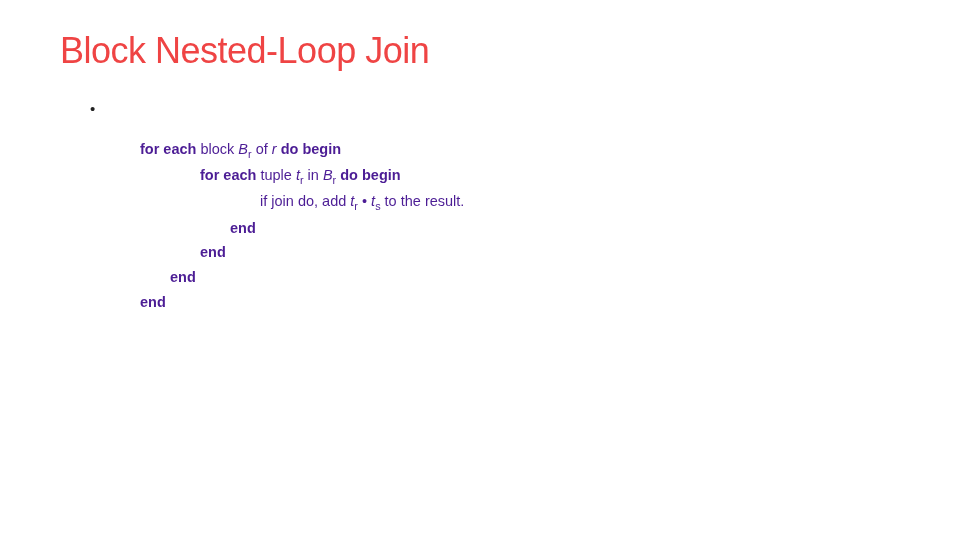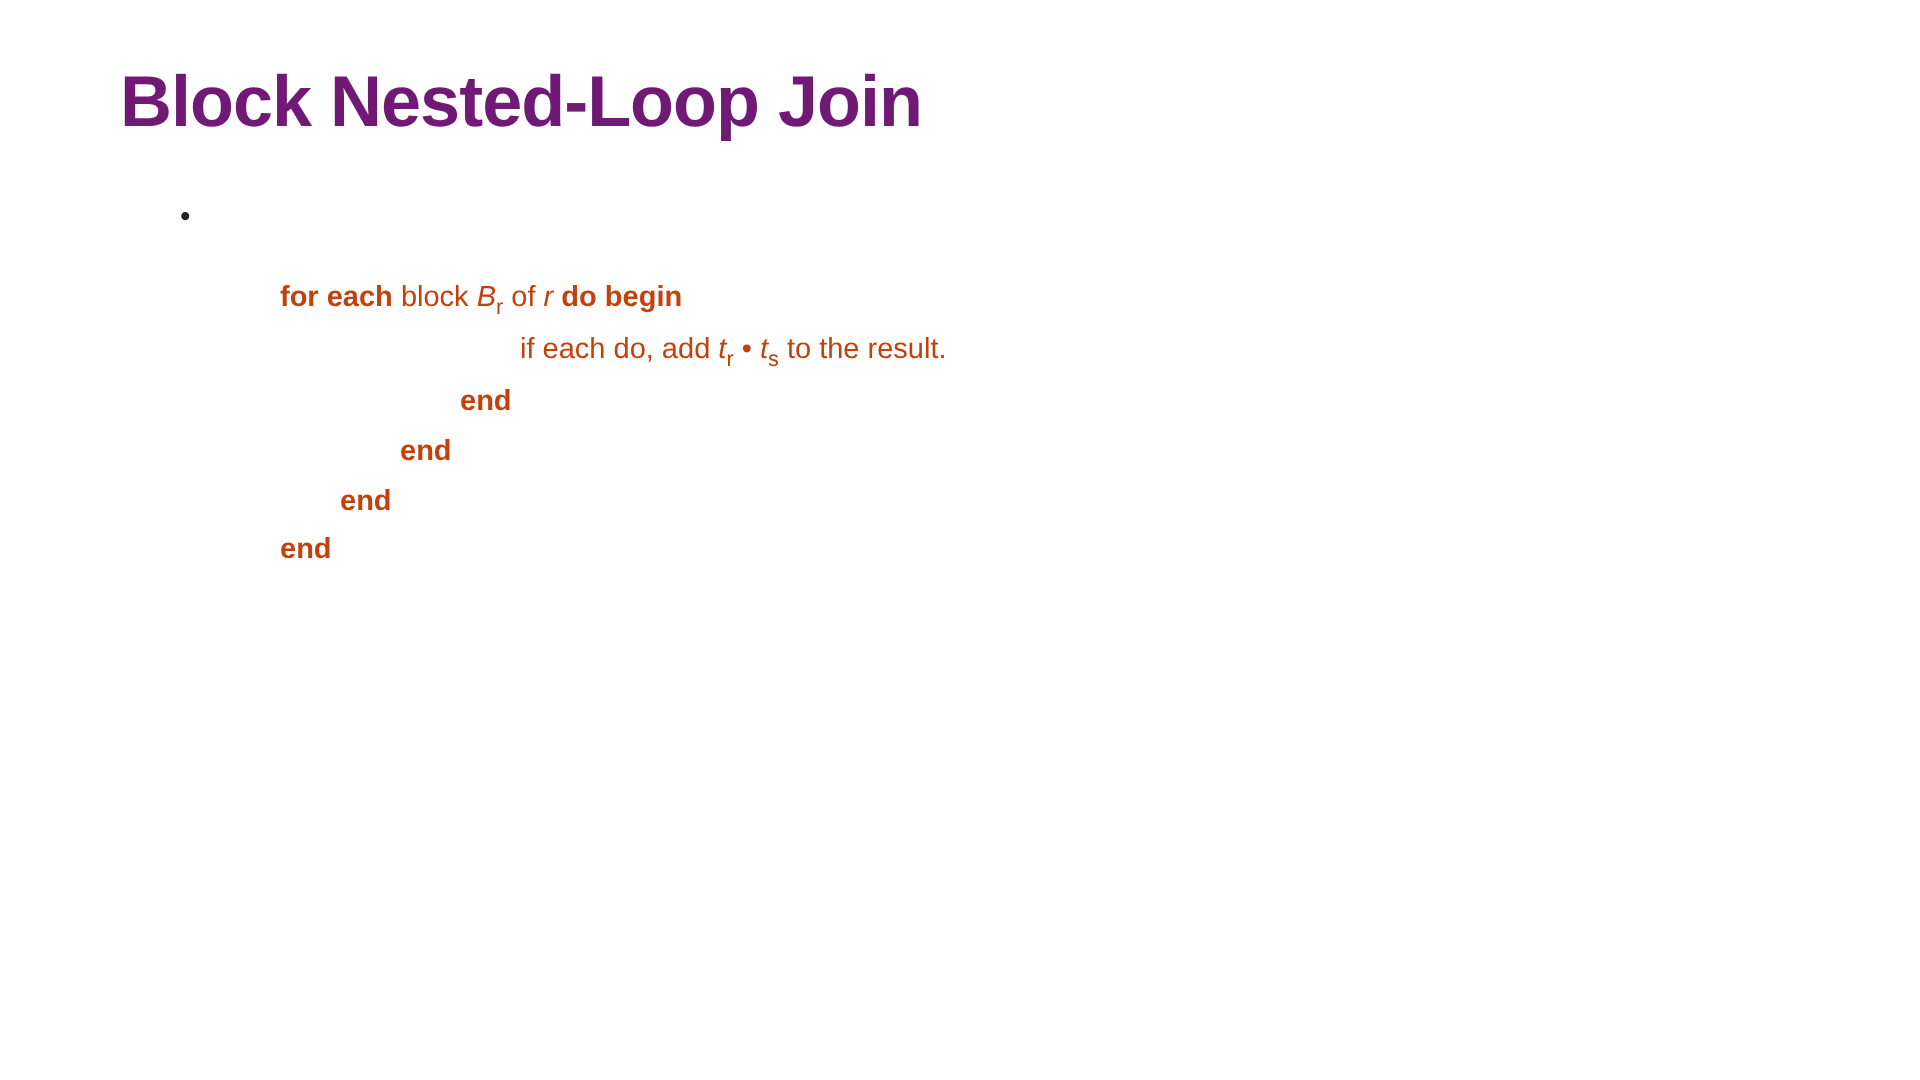--- a/index.html
+++ b/index.html
@@ -12,22 +12,22 @@
       background: #ffffff;
       font-family: 'Segoe UI', Arial, sans-serif;
       width: 960px;
       height: 540px;
       overflow: hidden;
       padding: 30px 50px 30px 60px;
     }
 
     .slide-title {
       font-size: 36px;
-      font-weight: 700;
-      color: #701a75;
+      font-weight: 400;
+      color: #ef4444;
       margin-bottom: 24px;
       letter-spacing: -0.5px;
     }
 
     .bullet-section {
       margin-left: 30px;
     }
 
     .bullet-item {
       font-size: 15px;
@@ -42,21 +42,21 @@
     .bullet-dot {
       flex-shrink: 0;
       margin-top: 2px;
     }
 
     .code-block {
       margin-left: 50px;
       font-family: 'Segoe UI', Arial, sans-serif;
       font-size: 14.5px;
       line-height: 1.7;
-      color: #c2410c;
+      color: #4c1d95;
     }
 
     .code-line {
       display: block;
       white-space: nowrap;
     }
 
     .bold {
       font-weight: bold;
     }
@@ -86,25 +86,28 @@
     <span class="bullet-dot">•</span>
   </div>
 
   <div class="code-block">
 
     <span class="code-line indent-0">
       <span class="bold">for each</span><span> block </span><span class="italic">B</span><sub>r</sub><span> of </span><span class="italic">r</span><span class="bold"> do begin</span>
     </span>
 
 
+    <span class="code-line indent-2">
+      <span class="bold">for each</span><span> tuple </span><span class="italic">t</span><sub>r</sub><span> in </span><span class="italic">B</span><sub>r</sub><span class="bold"> do begin</span>
+    </span>
 
 
 
     <span class="code-line indent-4">
-      <span>if each do, add </span><span class="italic">t</span><sub>r</sub><span> • </span><span class="italic">t</span><sub>s</sub><span> to the result.</span>
+      <span>if join do, add </span><span class="italic">t</span><sub>r</sub><span> • </span><span class="italic">t</span><sub>s</sub><span> to the result.</span>
     </span>
 
     <span class="code-line indent-3">
       <span class="bold">end</span>
     </span>
 
     <span class="code-line indent-2">
       <span class="bold">end</span>
     </span>
 

